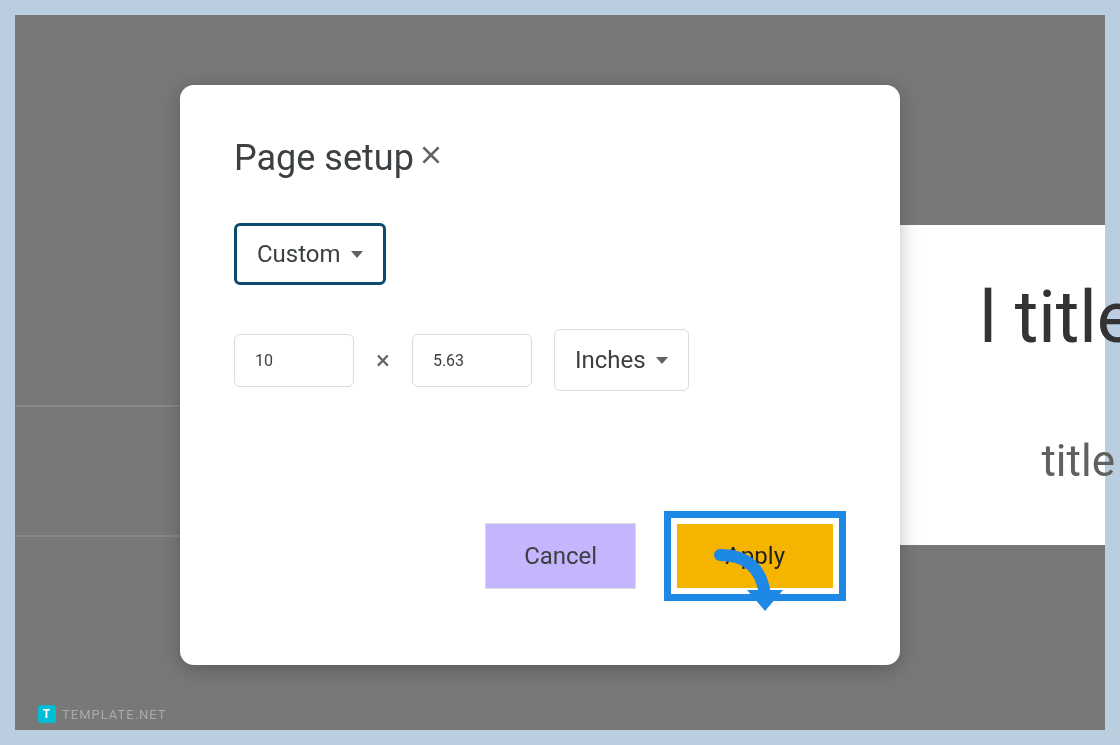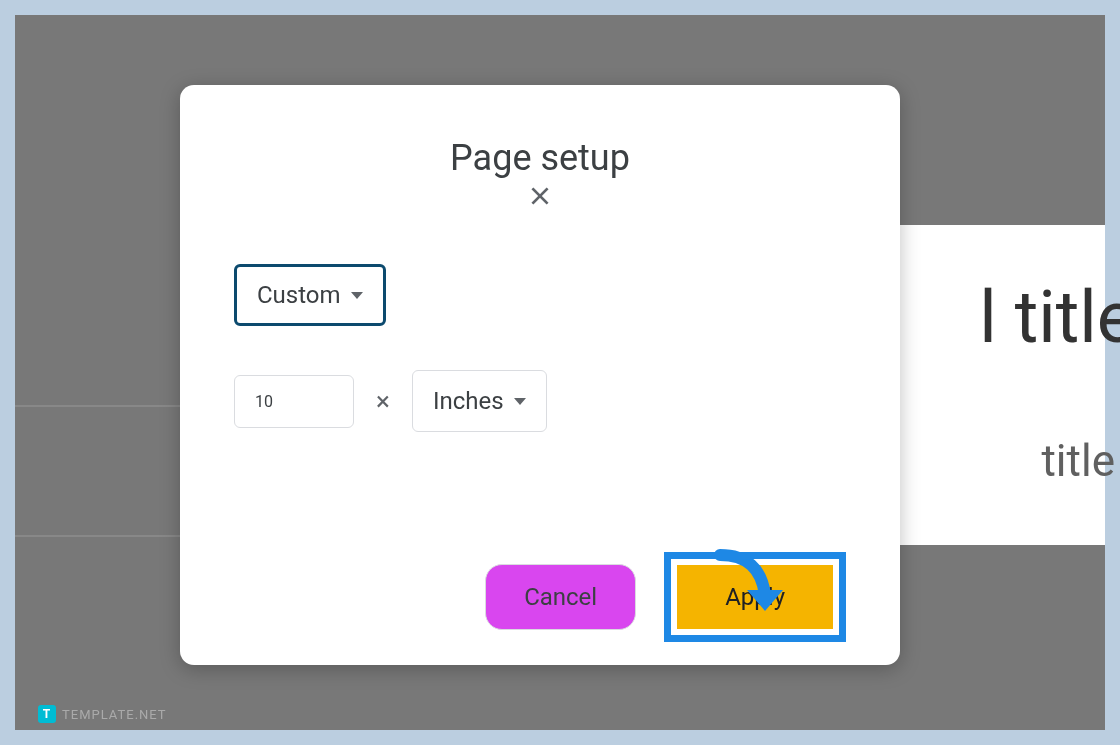--- a/index.html
+++ b/index.html
@@ -68,21 +68,20 @@
     height: 580px;
     background: #fff;
     border-radius: 14px;
     padding: 52px 54px 44px 54px;
     box-shadow: 0 4px 20px rgba(0,0,0,0.25);
   }
   .dialog-header {
     display: flex;
     align-items: center;
     margin-bottom: 44px;
-    flex-direction: column;
   }
   .dialog-title {
     font-size: 36px;
     color: #3c4043;
     font-weight: 400;
   }
   .close-btn {
     background: none;
     border: none;
     cursor: pointer;
@@ -141,22 +140,22 @@
     border-top: 7px solid #5f6368;
   }
   .dialog-footer {
     display: flex;
     justify-content: flex-end;
     gap: 28px;
     align-items: center;
   }
   .btn-cancel {
     border: 1px solid #dadce0;
-    background: #d946ef;
-    border-radius: 17px;
+    background: #c4b5fd;
+    border-radius: 0;
     padding: 18px 38px;
     font-size: 24px;
     color: #3c4043;
     cursor: pointer;
     font-family: inherit;
   }
   .apply-wrap {
     border: 7px solid #1e88e5;
     padding: 6px;
     display: inline-block;
@@ -222,20 +221,21 @@
   </div>
 
   <div class="preset-dropdown">
     <span>Custom</span>
     <span class="caret"></span>
   </div>
 
   <div class="size-row">
     <input class="size-input" value="10" style="">
     <span class="times">×</span>
+    <input class="size-input" value="5.63" style="">
     <div class="unit-dropdown">
       <span>Inches</span>
       <span class="caret"></span>
     </div>
   </div>
 
   <svg class="arrow-annot" width="90" height="80" viewBox="0 0 90 80">
     <path d="M 15 10 Q 55 10 60 50" fill="none" stroke="#1e88e5" stroke-width="12" stroke-linecap="round"></path>
     <path d="M 42 45 L 60 66 L 78 45 Z" fill="#1e88e5"></path>
   </svg>

